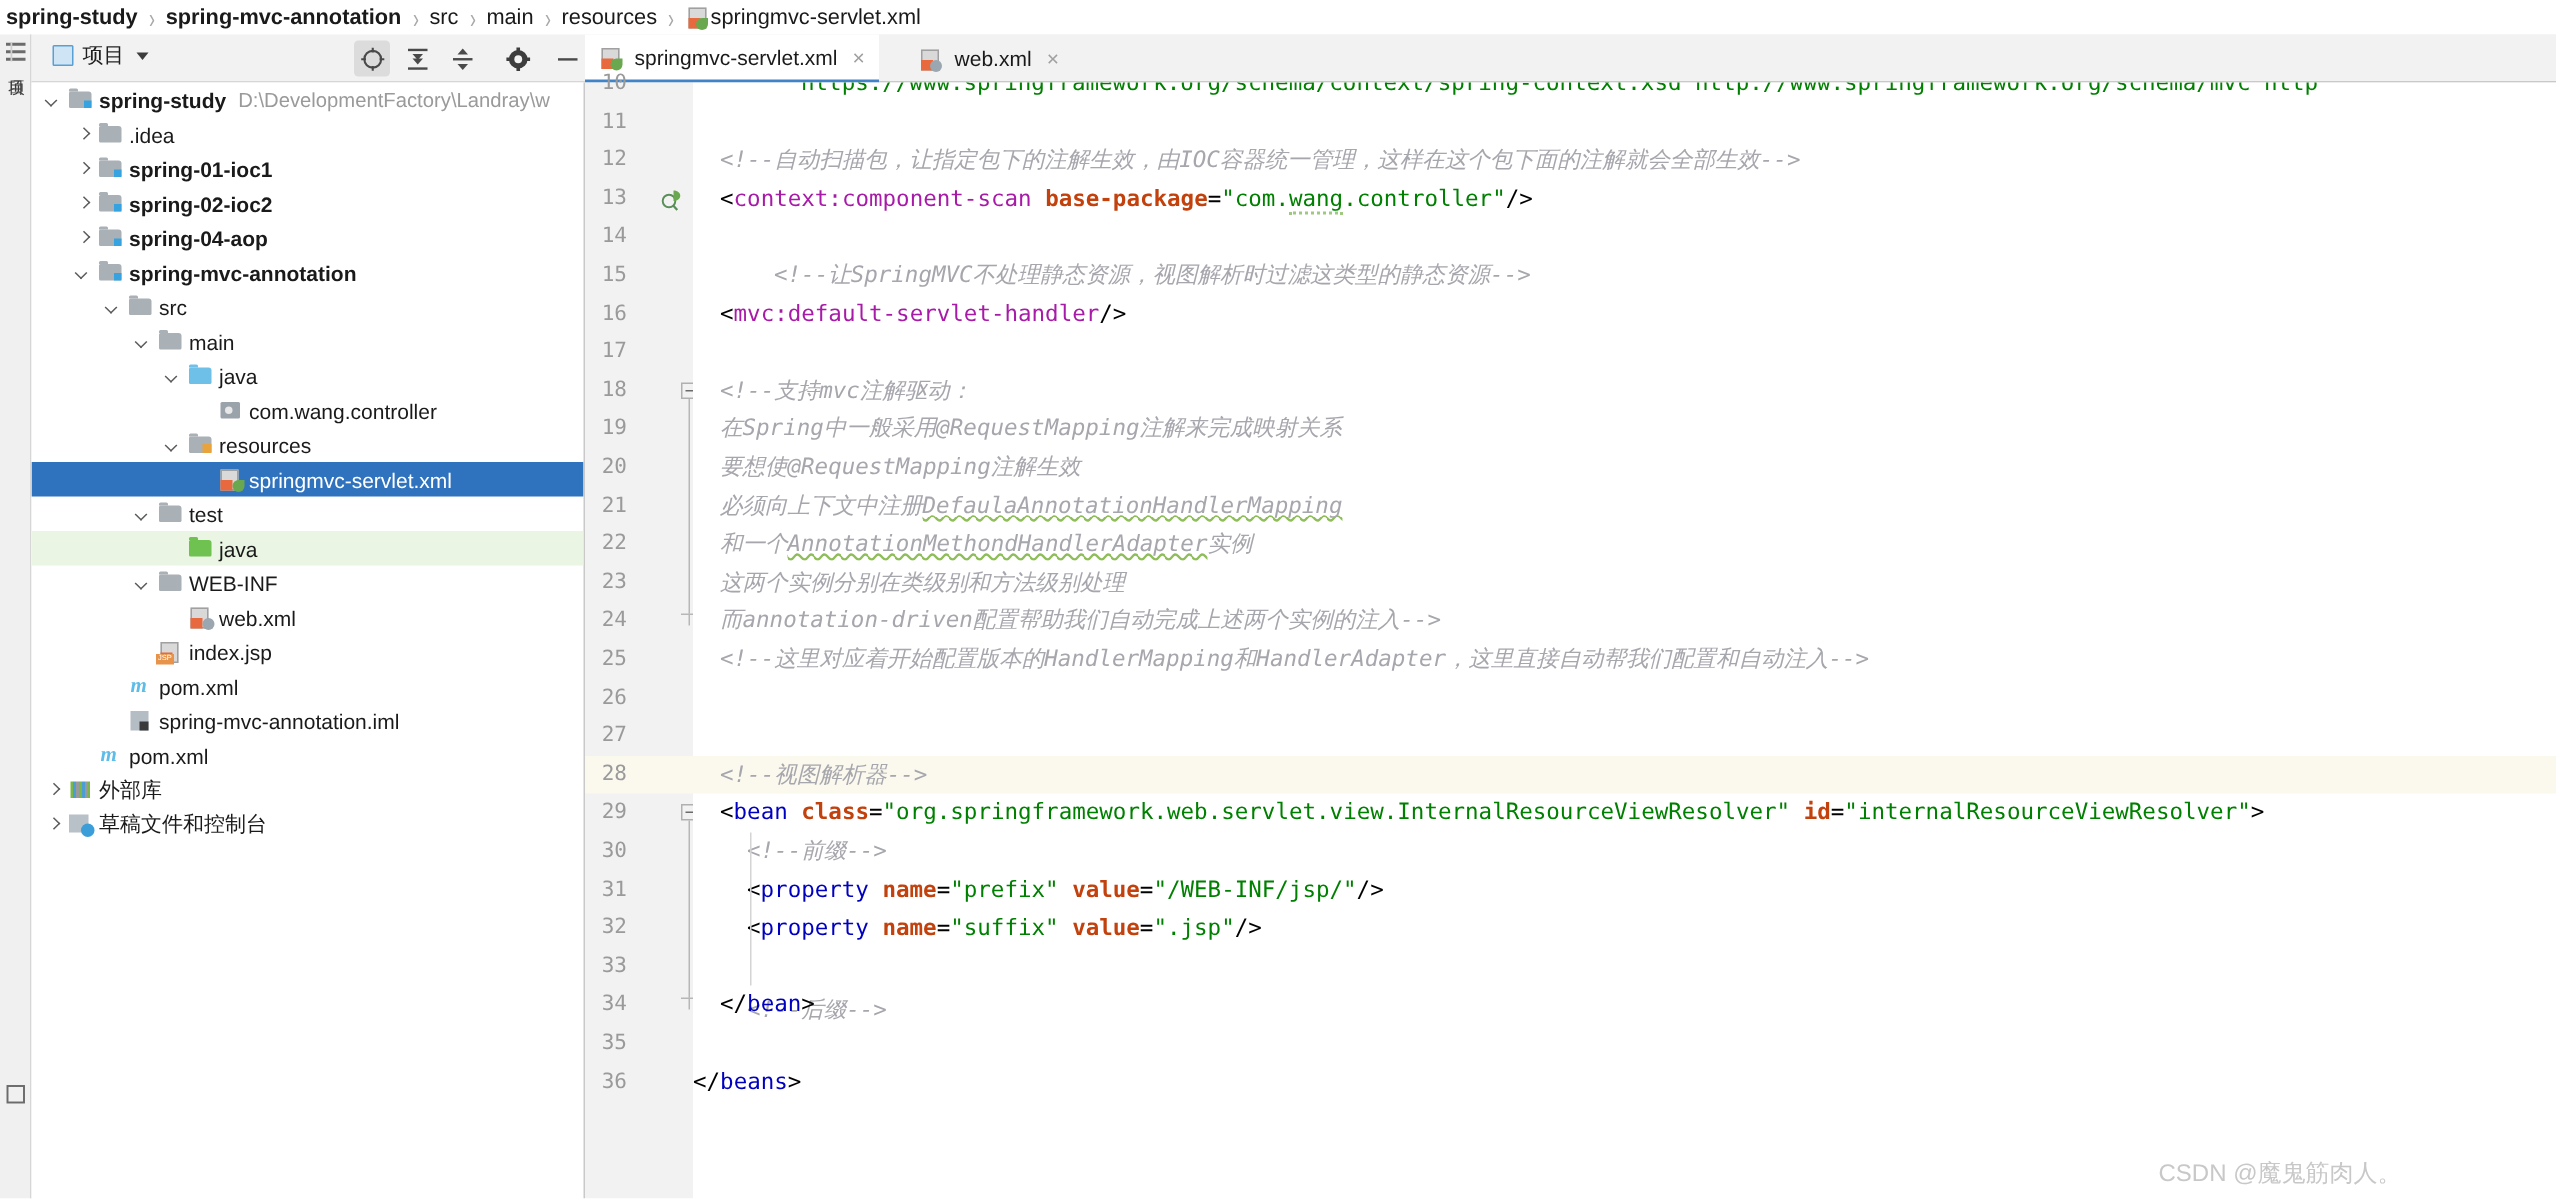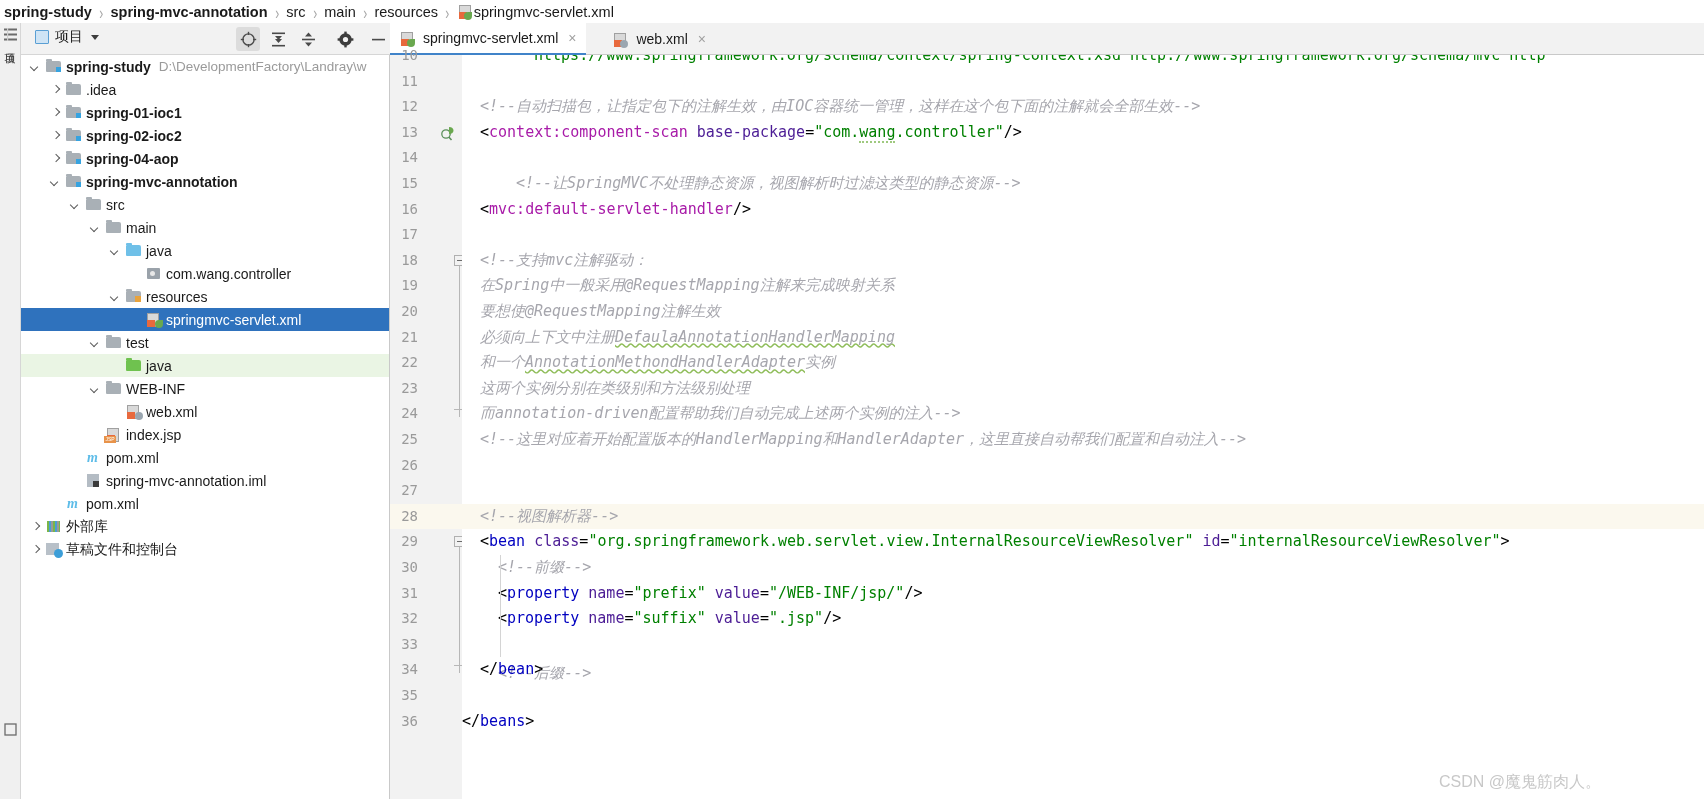--- a/index.html
+++ b/index.html
@@ -120,21 +120,21 @@
     font-size:15px;
   }
   .eline{
     position:absolute;left:0;height:25.6px;line-height:25.6px;white-space:pre;
   }
   .editor-stripe{position:absolute;left:0;width:1242px;height:25.6px;background:#fbf8ee;}
   .vline{position:absolute;width:1px;background:#d4d4d4;}
 
   .t-tag{color:#0000c0;}
   .t-ns{color:#a81ba8;}
-  .t-attr{color:#4c1d95;}
+  .t-attr{color:#c2410c;font-weight:bold;}
   .t-val{color:#008000;}
   .t-cmt{color:#a6a6ad;font-style:italic;}
   .t-url{color:#008000;}
   .t-punc{color:#000000;}
   .sq{border-bottom:2px dotted #9fc97f;}
   .wavy{text-decoration:underline wavy #8fbd5a;text-decoration-skip-ink:none;}
 
   
   .watermark{
     position:absolute;right:10px;bottom:6px;font-size:16px;color:#c8c8c8;

